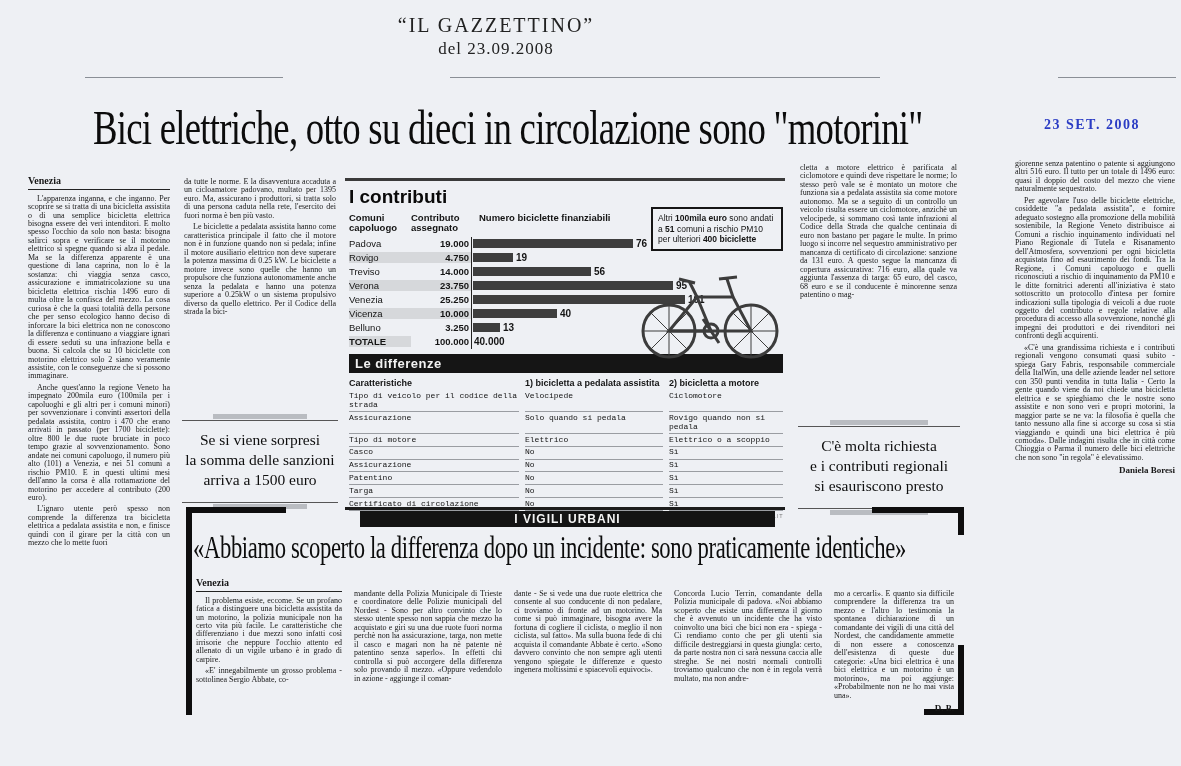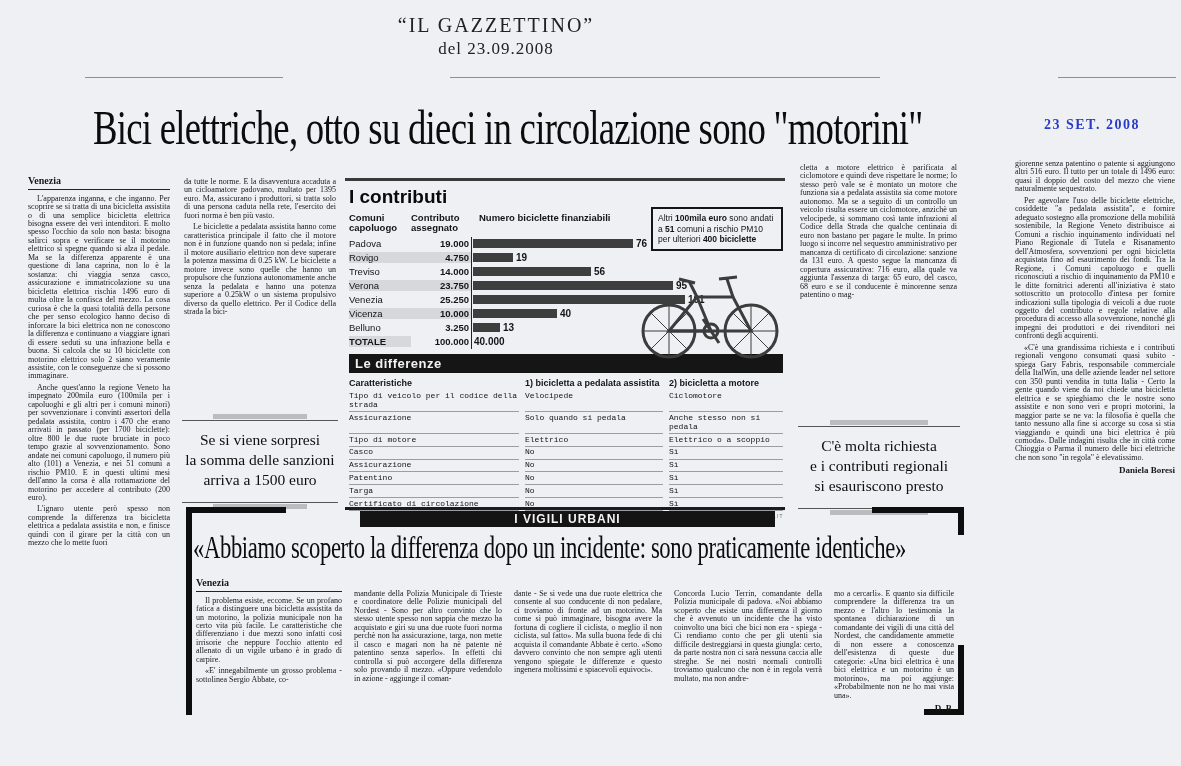--- a/index.html
+++ b/index.html
@@ -181,21 +181,21 @@
     <div class="dtable">
       <div class="dh">Caratteristiche</div>
       <div class="dh">1) bicicletta a pedalata assistita</div>
       <div class="dh">2) bicicletta a motore</div>
 
       <div class="dc">Tipo di veicolo per il codice della strada</div>
       <div class="dc">Velocipede</div>
       <div class="dc">Ciclomotore</div>
       <div class="dc">Assicurazione</div>
       <div class="dc">Solo quando si pedala</div>
-      <div class="dc">Anche stesso non si pedala</div>
+      <div class="dc">Rovigo quando non si pedala</div>
       <div class="dc">Tipo di motore</div>
       <div class="dc">Elettrico</div>
       <div class="dc">Elettrico o a scoppio</div>
       <div class="dc">Casco</div>
       <div class="dc">No</div>
       <div class="dc">Sì</div>
       <div class="dc">Assicurazione</div>
       <div class="dc">No</div>
       <div class="dc">Sì</div>
       <div class="dc">Patentino</div>

